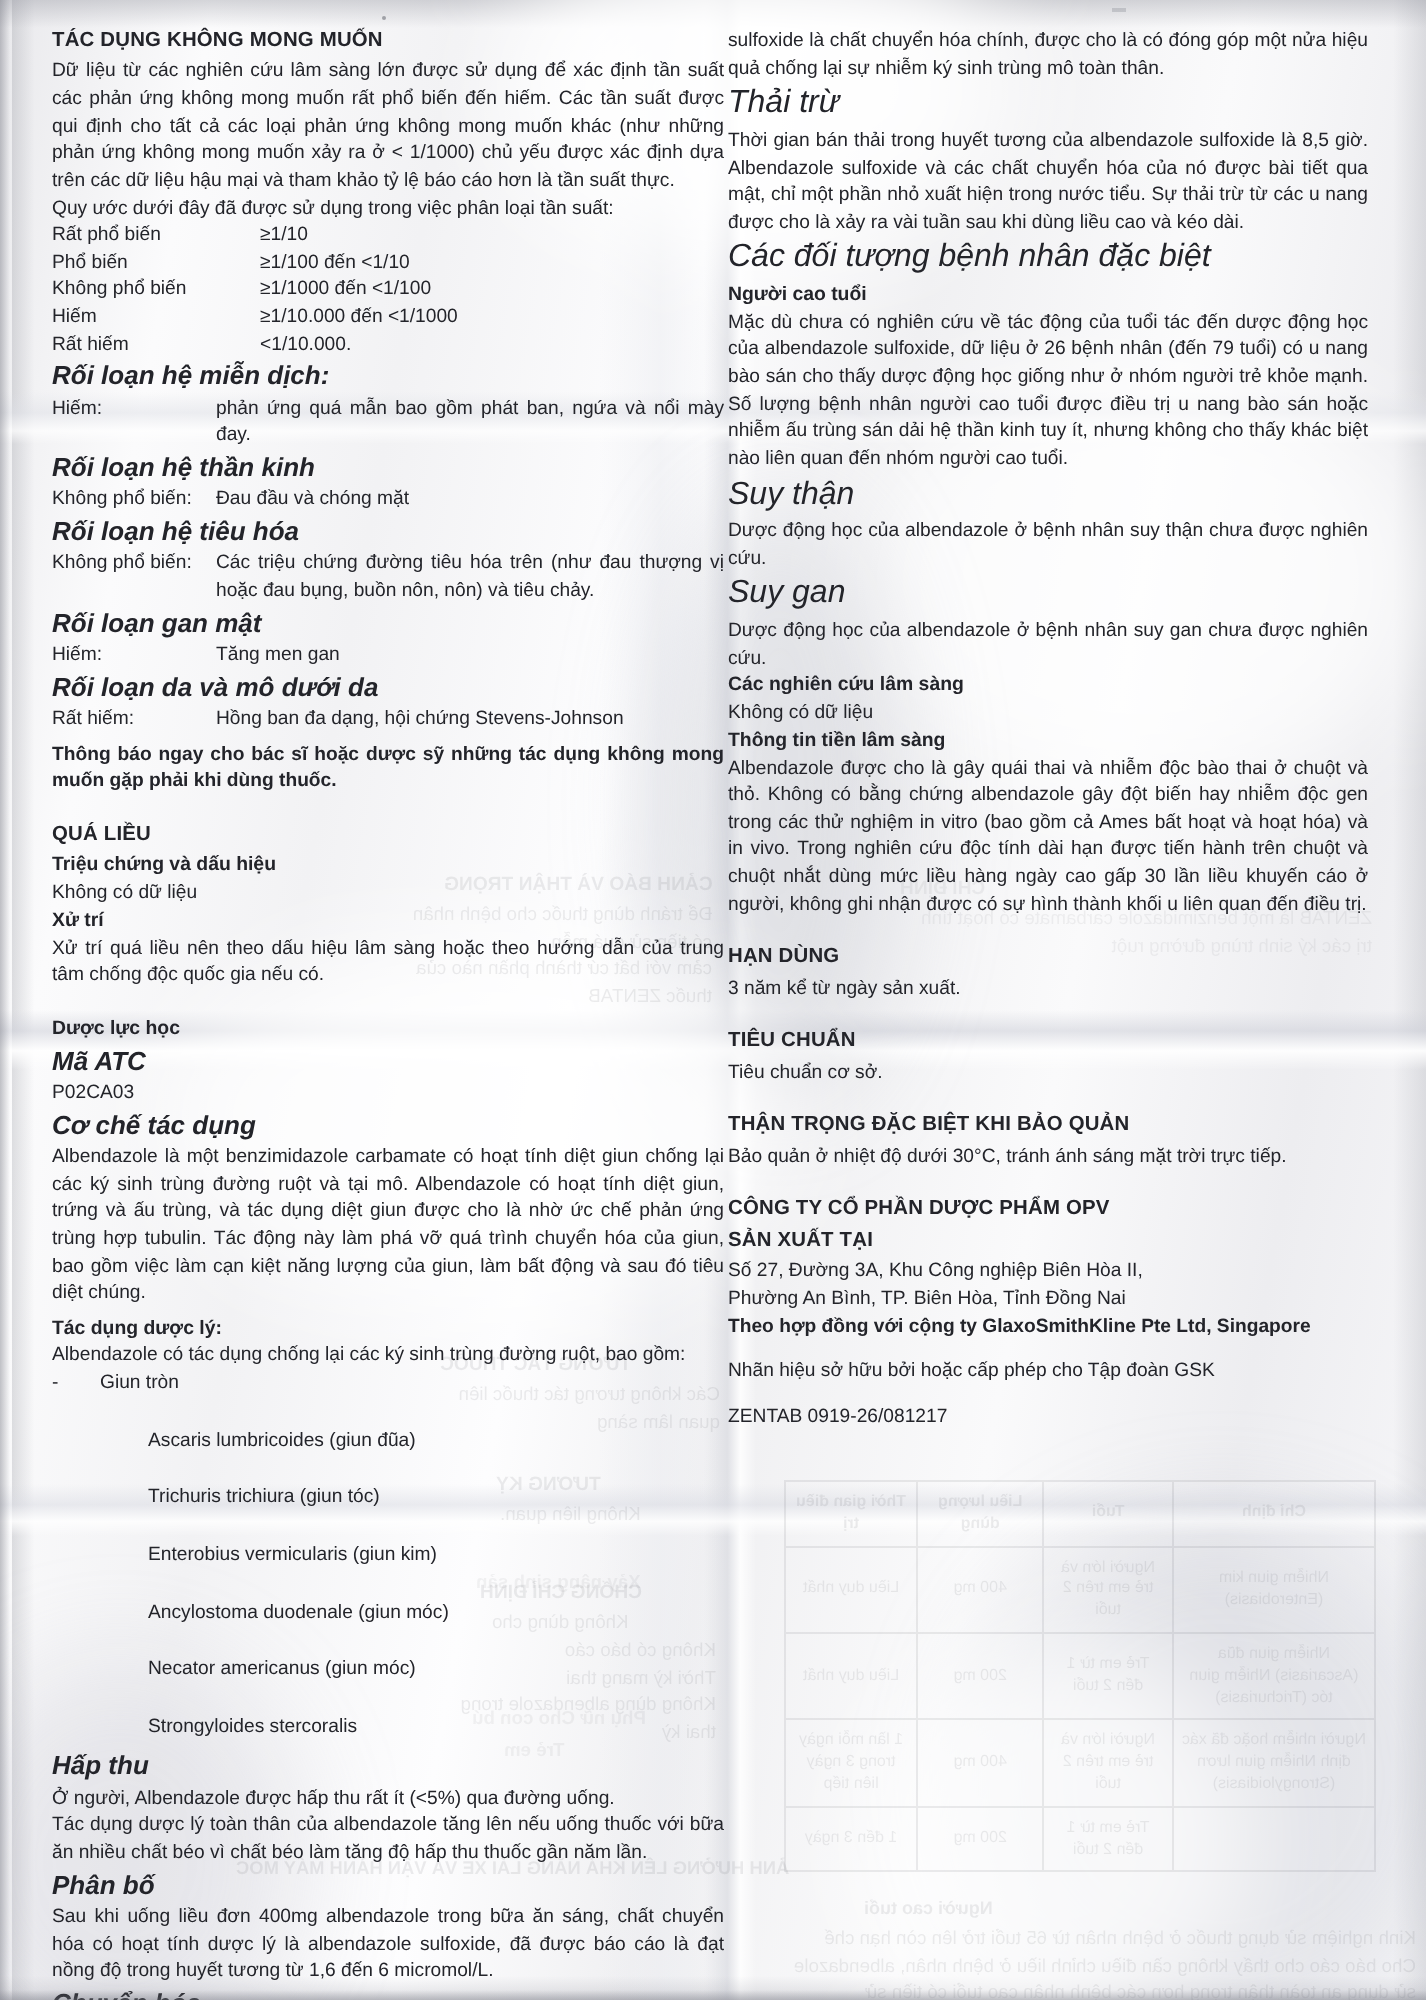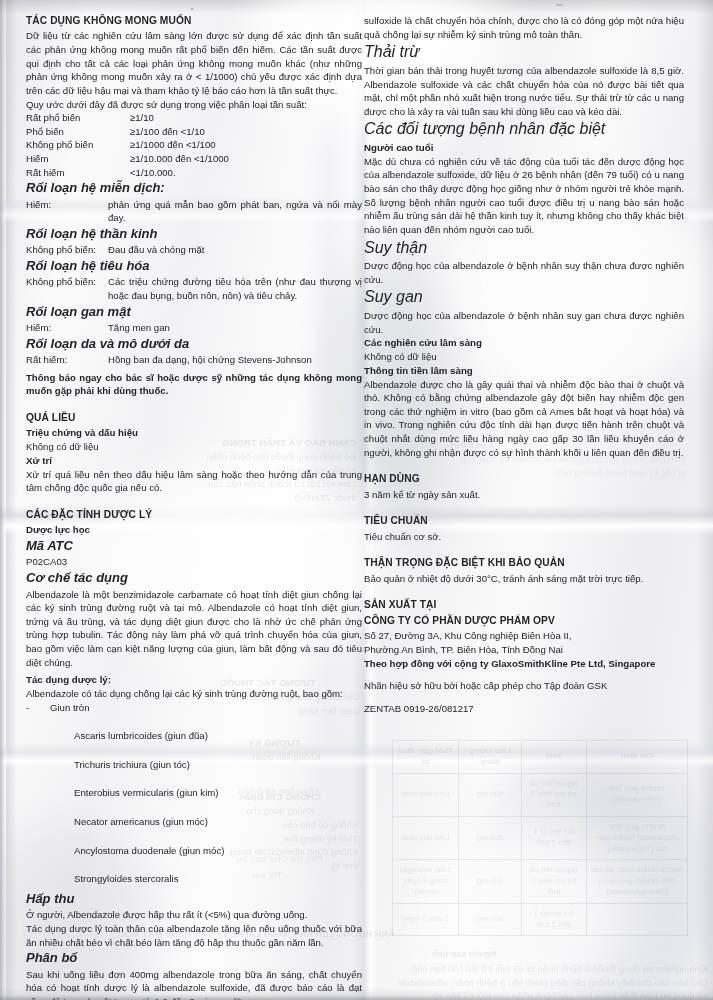--- a/index.html
+++ b/index.html
@@ -296,41 +296,40 @@
       <div class="gap-l"></div>
 
       <h2 class="sec">QUÁ LIỀU</h2>
       <h3 class="sub-b">Triệu chứng và dấu hiệu</h3>
       <p class="para nj">Không có dữ liệu</p>
       <h3 class="sub-b">Xử trí</h3>
       <p class="para">Xử trí quá liều nên theo dấu hiệu lâm sàng hoặc theo hướng dẫn của trung tâm chống độc quốc gia nếu có.</p>
 
       <div class="gap-l"></div>
 
-      <h2 class="sec">CÁC ĐẶC TÍNH DƯỢC LÝ</h2>
       <h3 class="sub-b">Dược lực học</h3>
       <h3 class="sub-i">Mã ATC</h3>
       <p class="para nj">P02CA03</p>
       <h3 class="sub-i">Cơ chế tác dụng</h3>
       <p class="para">Albendazole là một benzimidazole carbamate có hoạt tính diệt giun chống lại các ký sinh trùng đường ruột và tại mô. Albendazole có hoạt tính diệt giun, trứng và ấu trùng, và tác dụng diệt giun được cho là nhờ ức chế phản ứng trùng hợp tubulin. Tác động này làm phá vỡ quá trình chuyển hóa của giun, bao gồm việc làm cạn kiệt năng lượng của giun, làm bất động và sau đó tiêu diệt chúng.</p>
 
       <div class="gap-s"></div>
       <h3 class="sub-b">Tác dụng dược lý:</h3>
       <p class="para">Albendazole có tác dụng chống lại các ký sinh trùng đường ruột, bao gồm:</p>
 
       <div class="worm-list">
         <div class="worm-head">
           <span class="worm-dash">-</span>
           <span>Giun tròn</span>
         </div>
         <div class="worm-item">Ascaris lumbricoides (giun đũa)</div>
         <div class="worm-item">Trichuris trichiura (giun tóc)</div>
         <div class="worm-item">Enterobius vermicularis (giun kim)</div>
+        <div class="worm-item">Ancylostoma duodenale (giun móc)</div>
         <div class="worm-item">Necator americanus (giun móc)</div>
-        <div class="worm-item">Ancylostoma duodenale (giun móc)</div>
         <div class="worm-item">Strongyloides stercoralis</div>
       </div>
 
       <div class="gap-s"></div>
       <h3 class="sub-i">Hấp thu</h3>
       <p class="para nj">Ở người, Albendazole được hấp thu rất ít (&lt;5%) qua đường uống.</p>
       <p class="para">Tác dụng dược lý toàn thân của albendazole tăng lên nếu uống thuốc với bữa ăn nhiều chất béo vì chất béo làm tăng độ hấp thu thuốc gần năm lần.</p>
       <h3 class="sub-i">Phân bố</h3>
       <p class="para">Sau khi uống liều đơn 400mg albendazole trong bữa ăn sáng, chất chuyển hóa có hoạt tính dược lý là albendazole sulfoxide, đã được báo cáo là đạt nồng độ trong huyết tương từ 1,6 đến 6 micromol/L.</p>
       <h3 class="sub-i">Chuyển hóa</h3>
@@ -360,22 +359,22 @@
 
       <div class="gap-l"></div>
       <h2 class="sec">TIÊU CHUẨN</h2>
       <p class="para nj">Tiêu chuẩn cơ sở.</p>
 
       <div class="gap-l"></div>
       <h2 class="sec">THẬN TRỌNG ĐẶC BIỆT KHI BẢO QUẢN</h2>
       <p class="para nj">Bảo quản ở nhiệt độ dưới 30°C, tránh ánh sáng mặt trời trực tiếp.</p>
 
       <div class="gap-l"></div>
+      <h2 class="sec">CÔNG TY CỔ PHẦN DƯỢC PHẨM OPV</h2>
       <h2 class="sec">SẢN XUẤT TẠI</h2>
-      <h2 class="sec">CÔNG TY CỔ PHẦN DƯỢC PHẨM OPV</h2>
       <p class="para nj">Số 27, Đường 3A, Khu Công nghiệp Biên Hòa II,</p>
       <p class="para nj">Phường An Bình, TP. Biên Hòa, Tỉnh Đồng Nai</p>
       <p class="para nj bold">Theo hợp đồng với cộng ty GlaxoSmithKline Pte Ltd, Singapore</p>
 
       <div class="gap-m"></div>
       <p class="para nj">Nhãn hiệu sở hữu bởi hoặc cấp phép cho Tập đoàn GSK</p>
 
       <div class="gap-m"></div>
       <p class="para nj">ZENTAB 0919-26/081217</p>
     </div>

